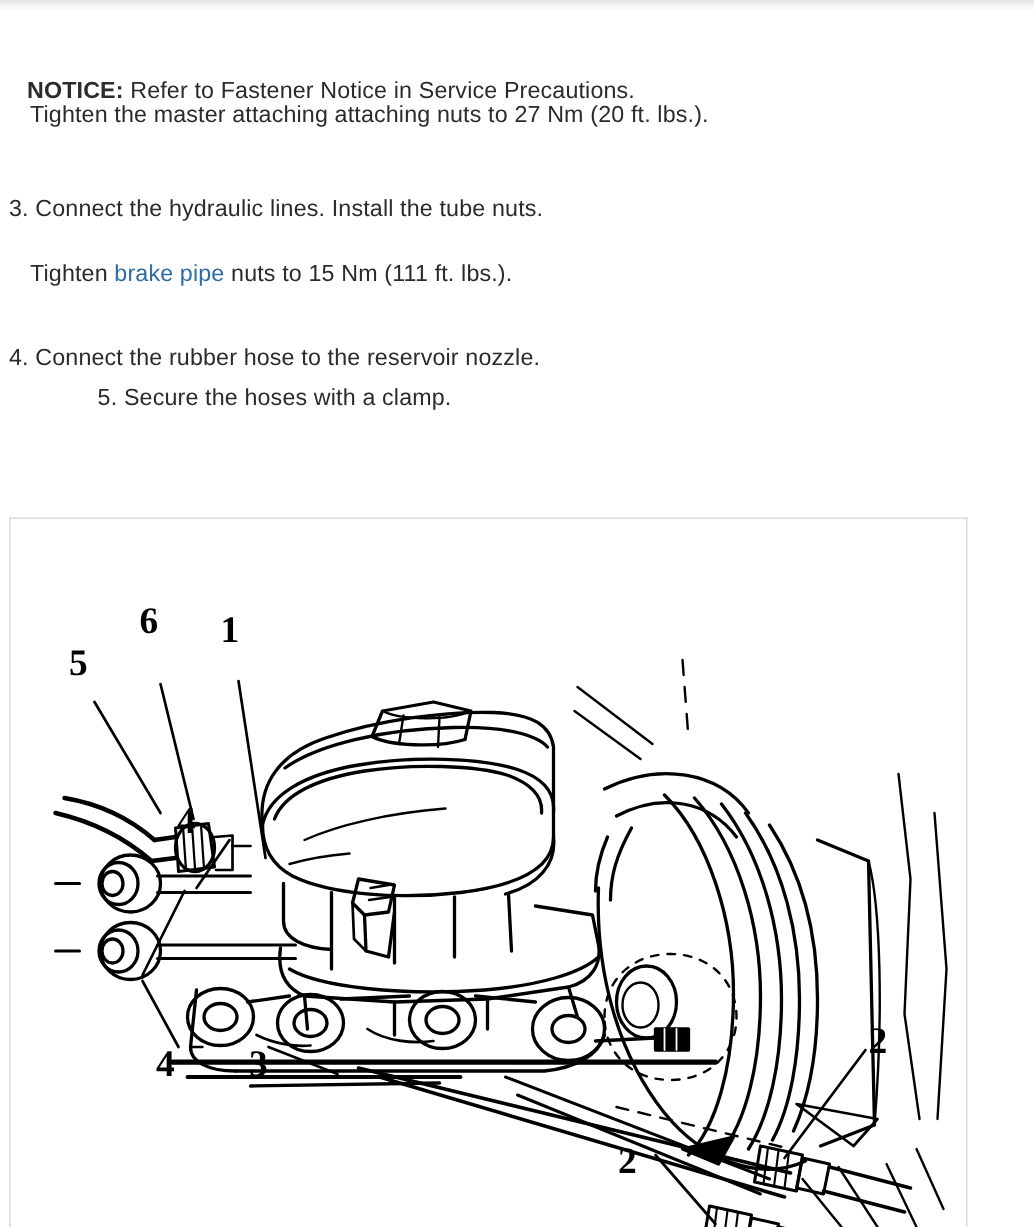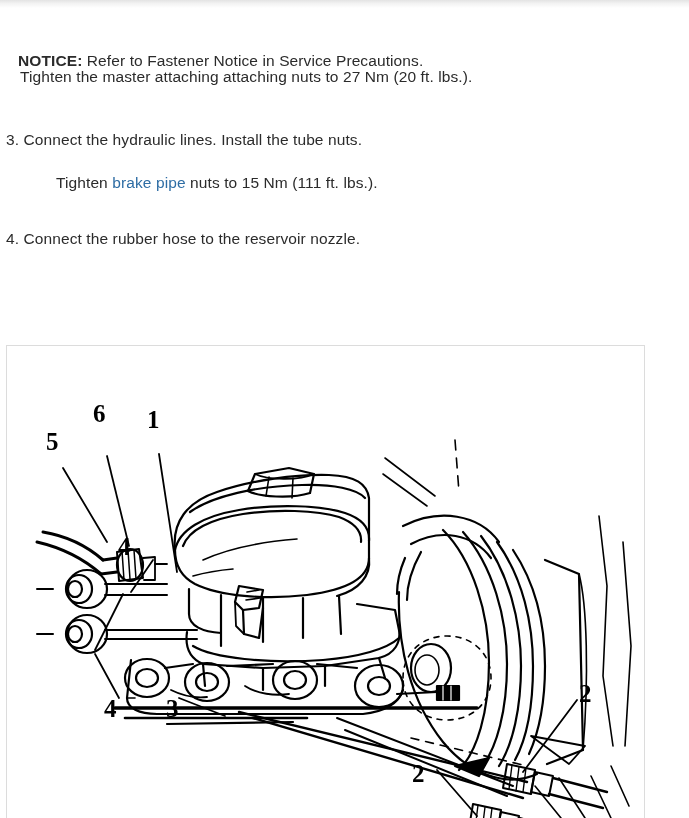--- a/index.html
+++ b/index.html
@@ -56,21 +56,20 @@
     letter-spacing: 0.1px;
   }
   .torque-line-2 {
     position: absolute;
     left: 20px;
     top: 173px;
     font-size: 15.5px;
     line-height: 20px;
     white-space: nowrap;
     letter-spacing: 0.1px;
-    margin-left: 36px;
   }
   .steps-456 {
     position: absolute;
     left: 6px;
     top: 225px;
     font-size: 15.5px;
     line-height: 27px;
     letter-spacing: 0.1px;
   }
   .steps-456 .step { white-space: nowrap; display: block; text-align: center; }
@@ -115,20 +114,21 @@
   </div>
 
   <div class="step-3">3. Connect the hydraulic lines. Install the tube nuts.</div>
 
   <div class="torque-line-2">
     <span>Tighten </span><a class="link" href="#">brake pipe</a><span> nuts to </span><b class="bold">15 Nm (111 ft. lbs.).</b>
   </div>
 
   <div class="steps-456">
     <span class="step">4. Connect the rubber hose to the reservoir nozzle.</span>
+    <span class="step">5. Secure the hoses with a clamp.</span>
   </div>
 
 </div>
 
 <div id="figure-frame">
   <svg id="figure-svg" width="637" height="472" viewBox="0 0 637 472" xmlns="http://www.w3.org/2000/svg">
 
     <g fill="none" stroke="#000" stroke-width="2.2" stroke-linecap="round" stroke-linejoin="round">
 
       <path d="M168 204 C165 176 180 156 210 146 C245 134 290 128 322 129

